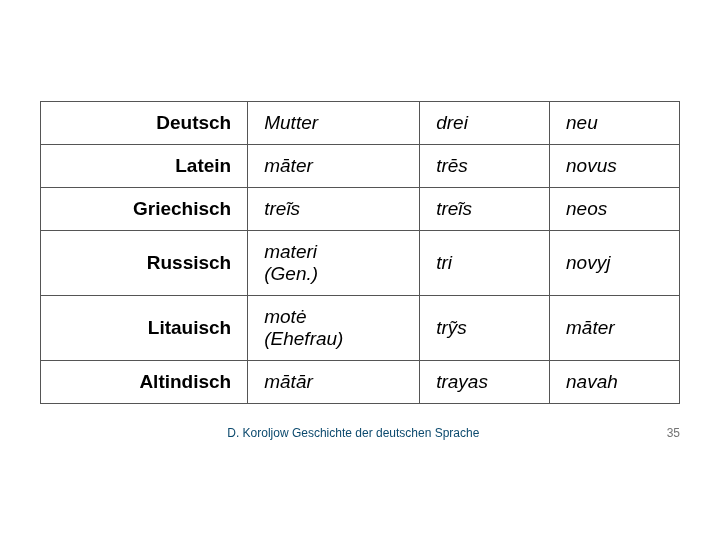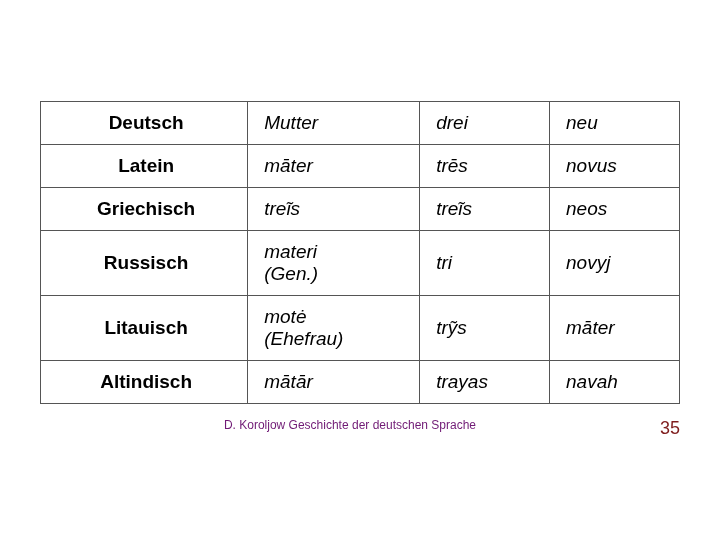--- a/index.html
+++ b/index.html
@@ -31,21 +31,21 @@
     td {
       border: 1.5px solid #555;
       padding: 10px 16px;
       font-size: 19px;
       vertical-align: middle;
     }
 
     
     td:first-child {
       font-weight: bold;
-      text-align: center;
+      text-align: right;
       padding-left: 20px;
     }
 
     
     td:not(:first-child) {
       font-style: italic;
     }
 
     
     tr:first-child td:first-child {
@@ -58,26 +58,27 @@
       width: 640px;
       font-size: 12px;
       color: #333;
       margin-top: 4px;
     }
 
     .footer-center {
       text-align: center;
       flex: 1;
       font-size: 12px;
-      color: #701a75;
+      color: #0c4a6e;
+      margin-top: 8px;
     }
 
     .footer-page {
-      font-size: 18px;
-      color: #7f1d1d;
+      font-size: 12px;
+      color: #737373;
       align-self: flex-end;
     }
   </style>
 </head>
 <body>
 
 <div class="page-wrapper">
   <table>
     <tbody id="table-body">
         <tr>

